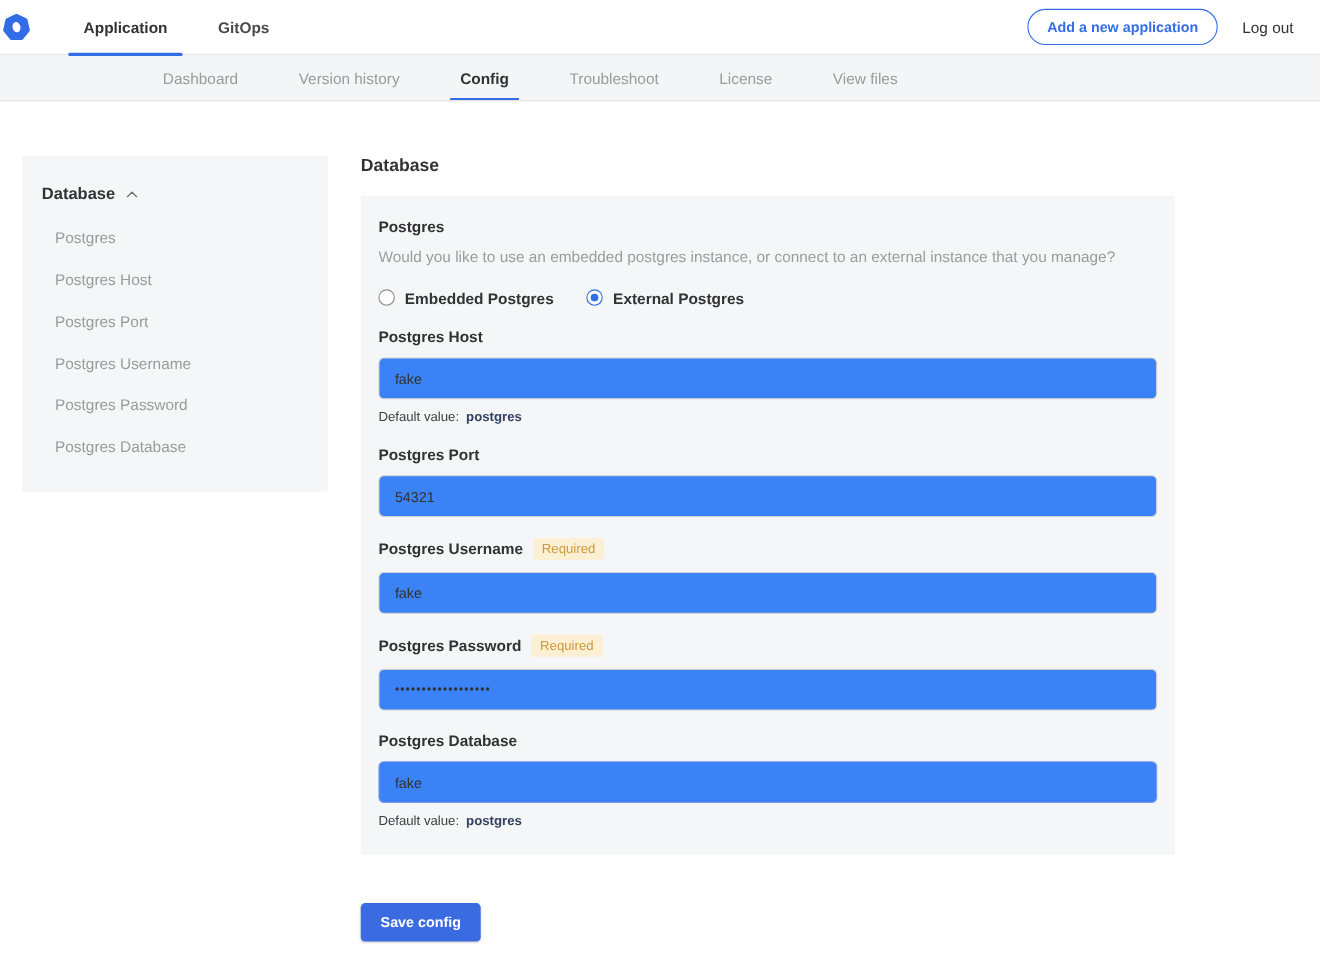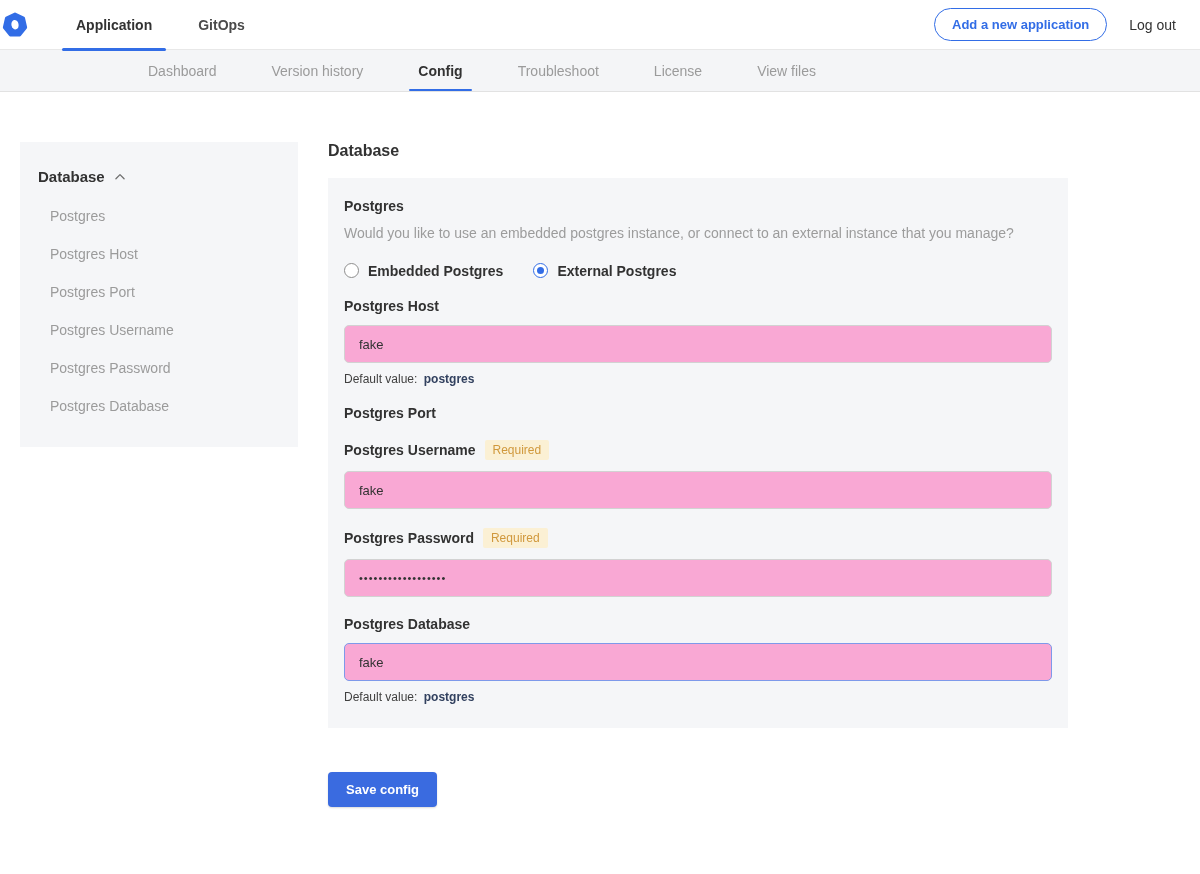--- a/index.html
+++ b/index.html
@@ -57,21 +57,21 @@
   .radio[data-checked="true"] .radio-circle { border:1.5px solid #326de6; }
   .radio[data-checked="true"] .radio-dot { background:#326de6; }
   .radio-label { margin-left:9px; font-size:14px; font-weight:700; color:#323232; }
 
   .field { margin-top:19px; }
   .field-label-row { display:flex; align-items:center; margin-bottom:11px; }
   .field-label { font-size:14px; font-weight:700; color:#323232; }
   .required-badge { margin-left:9px; font-size:12px; color:#d0983c; background:#fbf0d4;
     padding:3px 8px; border-radius:2px; }
   .cfg-input { width:100%; height:38px; border:1px solid #d2d2d2; border-radius:5px;
-    background:#f9a8d4; padding:0 14px; font-size:13px; color:#323232;
+    background:#3b82f6; padding:0 14px; font-size:13px; color:#323232;
     font-family:inherit; outline:none; }
   .cfg-input.pw { font-size:11px; letter-spacing:1px; }
   .cfg-input[data-focused="true"] { border:1.5px solid #7e99ea; }
   .default-hint { margin-top:9px; font-size:12px; }
   .hint-label { color:#404040; }
   .hint-value { color:#32415f; font-weight:700; margin-left:3px; }
 
   .save-btn { margin-top:44px; background:#3a6be0; color:#fff; border:none; border-radius:4px;
     font-size:13px; font-weight:700; padding:10px 18px; cursor:pointer;
     font-family:inherit; box-shadow:0 1px 2px rgba(0,0,0,0.15); }
@@ -171,20 +171,21 @@
         <div class="default-hint">
           <span class="hint-label">Default value:</span>
           <span class="hint-value">postgres</span>
         </div>
       </div>
 
       <div class="field">
         <div class="field-label-row">
           <span class="field-label">Postgres Port</span>
         </div>
+        <input class="cfg-input" type="text" value="54321" style="">
       </div>
 
       <div class="field">
         <div class="field-label-row">
           <span class="field-label">Postgres Username</span>
           <span class="required-badge">Required</span>
         </div>
         <input class="cfg-input" type="text" value="fake" style="">
       </div>
 

